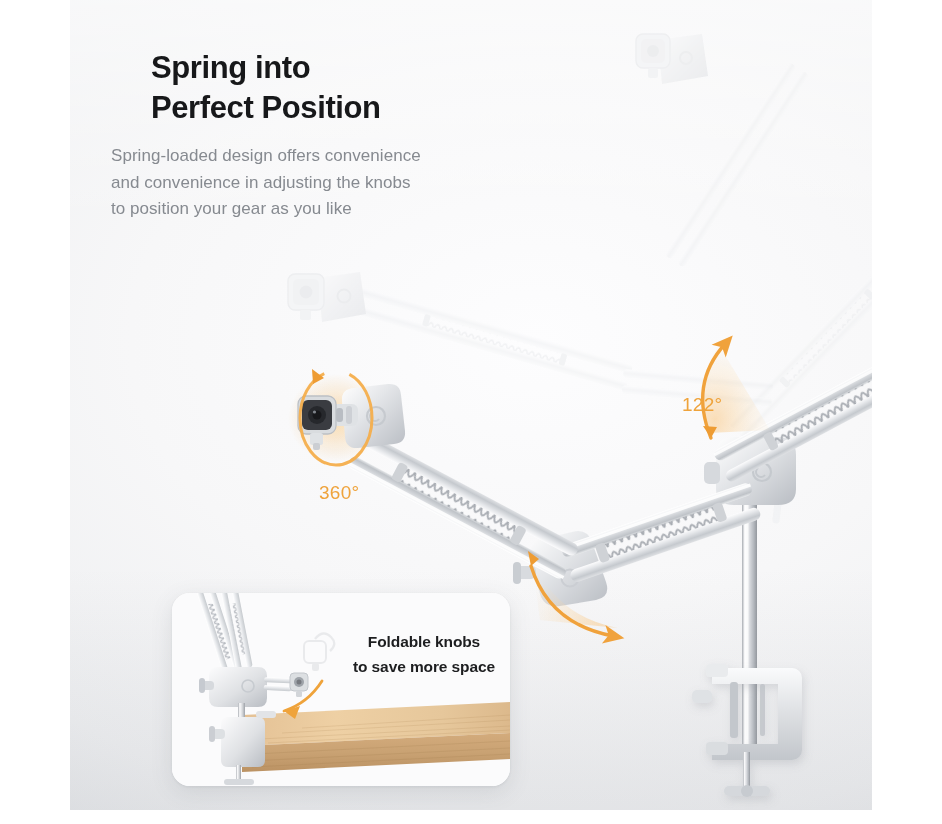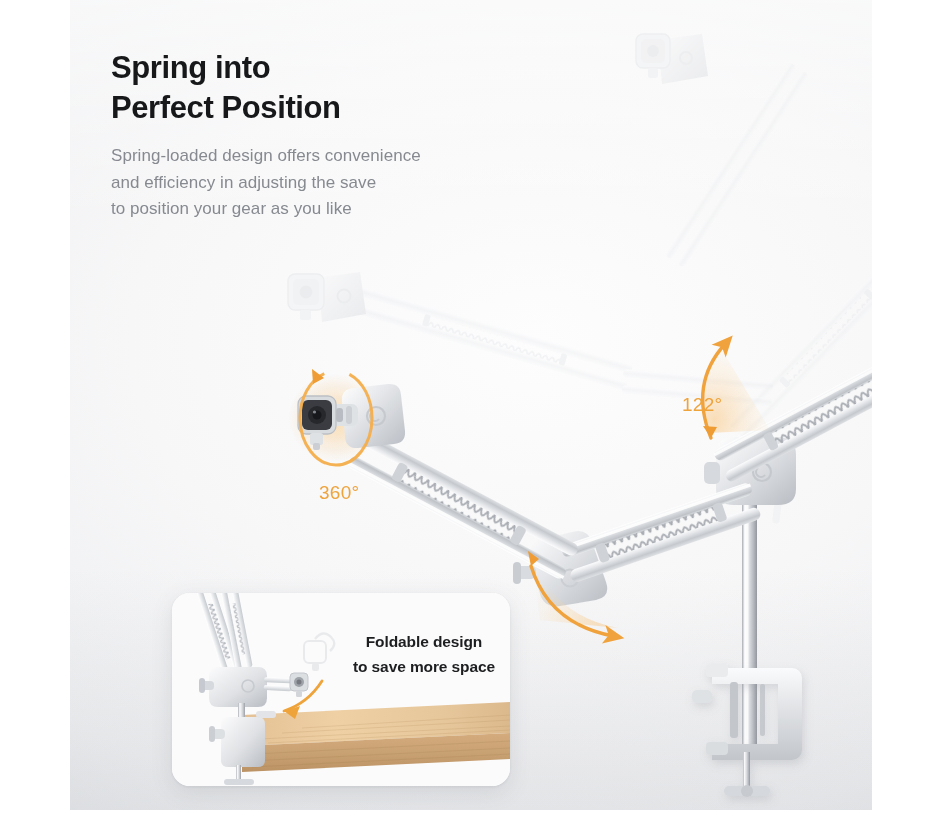--- a/index.html
+++ b/index.html
@@ -37,20 +37,21 @@
   }
 
   
   #copy {
     position:absolute; left:41px; top:48px; z-index:40;
   }
   .h1 {
     font-size:31px; font-weight:bold; color:#17181a;
     line-height:1.28; letter-spacing:-0.4px;
     white-space:nowrap;
+    margin-left:40px;
   }
   #sub {
     margin-top:16px;
     font-size:17px; color:#868a90; line-height:1.56;
     letter-spacing:.05px;
   }
   #sub div { white-space:nowrap; }
 
   
   .deg {
@@ -350,21 +351,21 @@
         <path d="M461 566 q18 58 82 70" fill="none" stroke="#F0A23C" stroke-width="3.4" stroke-linecap="round" marker-end="url(#arwA)"></path>
         <path d="M461 566 l-3 -15 l11 8 Z" fill="#EE9C33"></path>
       </g>
     </svg>
 
     <div id="copy">
       <div class="h1">Spring into</div>
       <div class="h1">Perfect Position</div>
       <div id="sub">
         <div>Spring-loaded design offers convenience</div>
-        <div>and efficiency in adjusting the save</div>
+        <div>and convenience in adjusting the knobs</div>
         <div>to position your gear as you like</div>
       </div>
     </div>
 
     <div class="deg" id="deg360">360°</div>
     <div class="deg" id="degTop">122°</div>
     <div class="deg" id="degBot">122°</div>
 
     <div id="card">
       <svg id="cardArt" viewBox="0 0 338 193">
@@ -469,19 +470,19 @@
           <rect x="140" y="70" width="7" height="8" rx="2" fill="#9ea3a9"></rect>
         </g>
 
         <g>
           <path d="M150 88 q-14 22 -38 30" fill="none" stroke="#EFA33B" stroke-width="2.8" stroke-linecap="round"></path>
           <path d="M112 118 l16 -5 l-5 13 Z" fill="#EFA33B"></path>
         </g>
       </svg>
 
       <div id="cardText">
-        <div>Foldable design</div>
+        <div>Foldable knobs</div>
         <div>to save more space</div>
       </div>
     </div>
 
   </div>
 </div>
 
 </body></html>

